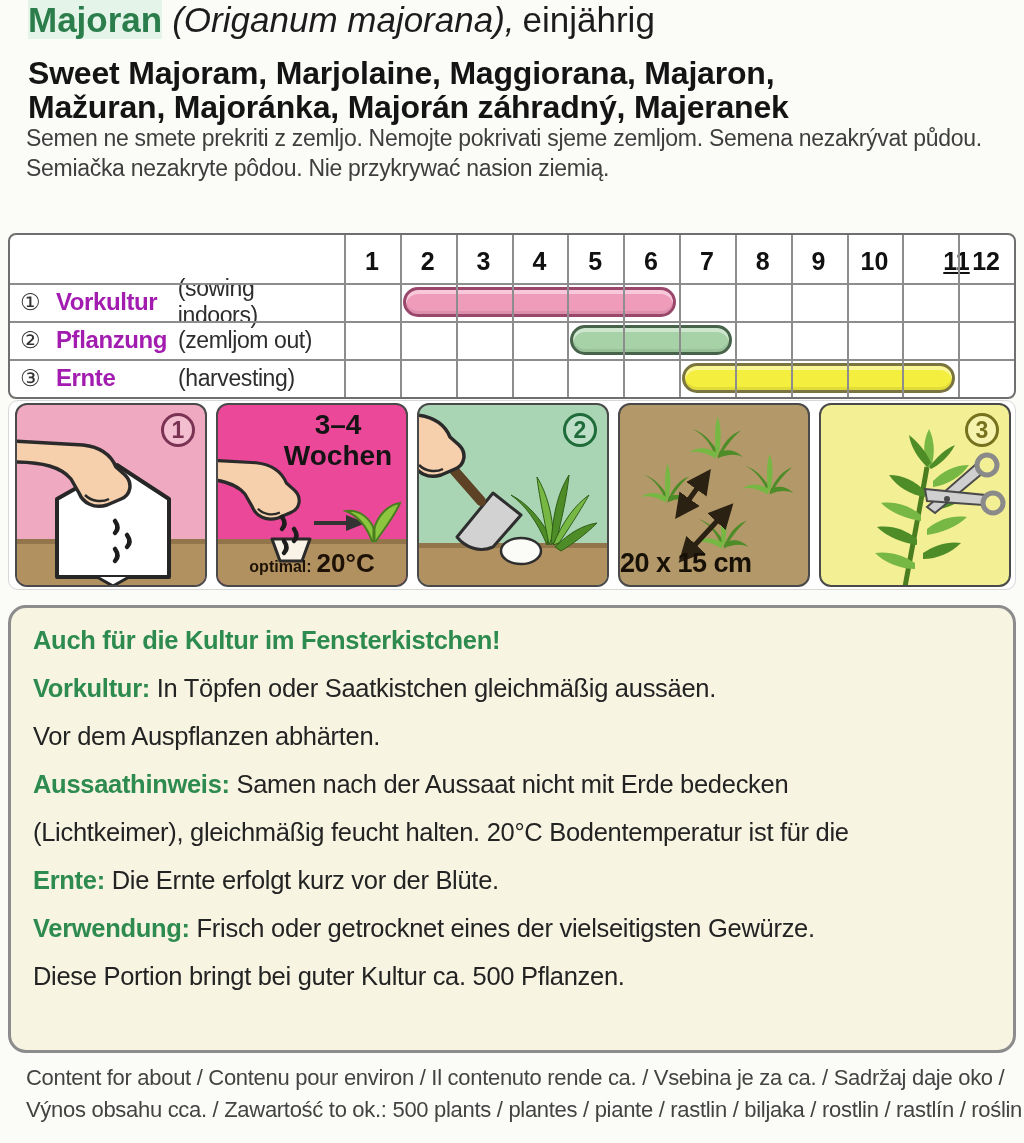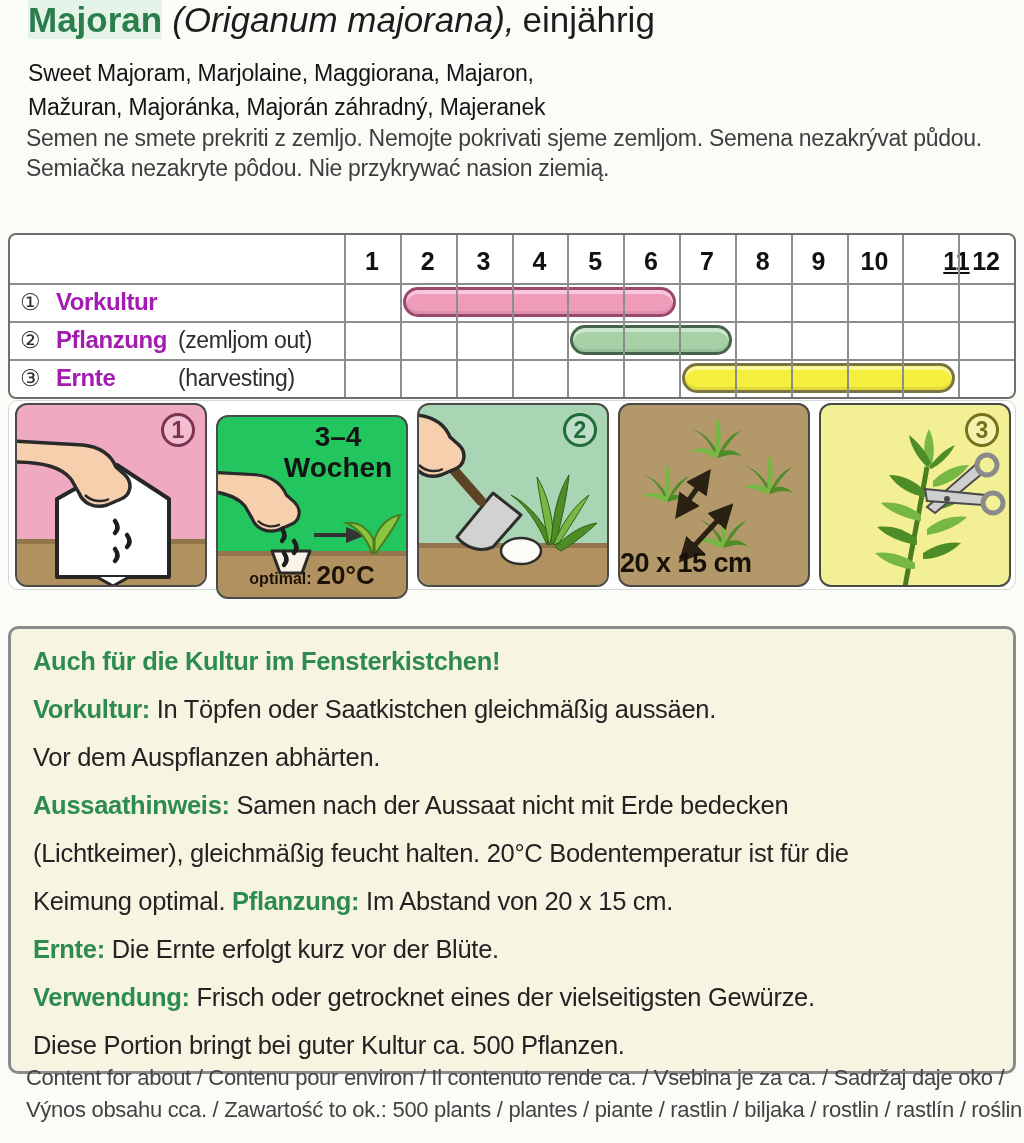--- a/index.html
+++ b/index.html
@@ -4,21 +4,21 @@
 <style>
   html,body{margin:0;padding:0;}
   body{width:1024px;height:1143px;background:#fbfbf8;font-family:"Liberation Sans",sans-serif;color:#222;}
   .page{position:absolute;left:0;top:0;width:1024px;height:1143px;overflow:hidden;}
 
   
   .title{position:absolute;left:28px;top:-4px;font-size:35px;line-height:48px;white-space:nowrap;}
   .title .name{color:#2b7d4b;font-weight:bold;background:rgba(170,225,190,0.28);margin-right:10px;}
   .title .latin{font-style:italic;color:#1c1c1c;margin-right:8px;}
   .title .annual{color:#1c1c1c;}
-  .synonyms{position:absolute;left:28px;top:56px;font-size:23px;font-weight:normal;line-height:34px;color:#141414;letter-spacing:-0.2px;}
+  .synonyms{position:absolute;left:28px;top:56px;font-size:32px;font-weight:bold;line-height:34px;color:#141414;letter-spacing:-0.2px;}
   .note{position:absolute;left:26px;top:123px;font-size:23px;line-height:30px;color:#3e3e3e;letter-spacing:-0.3px;}
 
   
   .cal{position:absolute;left:8px;top:233px;width:1004px;height:162px;background:#ffffff;border:2px solid #6f6f6f;border-radius:8px;}
   .cal-month{position:absolute;top:6px;line-height:40px;font-weight:bold;font-size:25px;text-align:center;color:#111;}
   .vline,.hline{position:absolute;background:#8d8d8d;}
   .vline{top:0;width:2px;height:162px;}
   .hline{left:0;width:1004px;height:2px;}
   .cal-row{position:absolute;left:0;height:38px;display:flex;align-items:center;padding-left:10px;width:320px;}
   .cal-row.r0{top:48px}.cal-row.r1{top:86px}.cal-row.r2{top:124px}
@@ -37,21 +37,21 @@
          text-align:center;line-height:29px;font-size:23px;font-weight:bold;box-sizing:border-box;background:rgba(255,255,255,0.25);}
   .p2-top{position:absolute;top:4px;left:56px;right:4px;text-align:center;font-weight:bold;font-size:28px;line-height:31px;color:#141414;}
   .p2-top span{display:block;}
   .p2-bottom{position:absolute;bottom:6px;left:0;right:0;text-align:center;color:#1d1205;white-space:nowrap;}
   .p2-bottom .sm{font-size:16px;font-weight:bold;margin-right:5px;}
   .p2-bottom .bg{font-size:26px;font-weight:bold;}
   .p4-caption{position:absolute;bottom:6px;left:0;right:0;text-align:left;font-weight:bold;font-size:27px;color:#171006;letter-spacing:-0.5px;}
 
   
   .info{position:absolute;left:8px;top:605px;width:1008px;height:448px;box-sizing:border-box;background:#f7f4e2;
-        border:3px solid #8c8c8c;border-radius:10px;padding:8px 22px;margin-top:21px;}
+        border:3px solid #8c8c8c;border-radius:18px;padding:8px 22px;}
   .info p{margin:0;font-size:25.5px;line-height:48px;color:#232323;letter-spacing:-0.3px;white-space:nowrap;}
   .kw{color:#2e8b4f;font-weight:bold;}
 
   
   .footer{position:absolute;left:26px;top:1062px;font-size:22px;line-height:32px;color:#434343;letter-spacing:-0.3px;white-space:nowrap;}
 </style>
 </head>
 <body>
 
 <div class="page">
@@ -65,20 +65,21 @@
 
   <div class="note">
     <div>Semen ne smete prekriti z zemljo. Nemojte pokrivati sjeme zemljom. Semena nezakrývat půdou.</div>
     <div>Semiačka nezakryte pôdou. Nie przykrywać nasion ziemią.</div>
   </div>
 
   <div class="cal">
     <div class="cal-row r0">
         <span class="num">①</span>
         <span class="nm">Vorkultur</span>
+        <span class="tr">(sowing indoors)</span>
       </div>
     <div class="cal-row r1">
         <span class="num">②</span>
         <span class="nm">Pflanzung</span>
         <span class="tr">(zemljom out)</span>
       </div>
     <div class="cal-row r2">
         <span class="num">③</span>
         <span class="nm">Ernte</span>
         <span class="tr">(harvesting)</span>
@@ -131,21 +132,21 @@
         </g>
         <g stroke="#1d1d1d" stroke-width="4.5" fill="none" stroke-linecap="round">
           <path d="M98,116 q5,7 0,12"></path>
           <path d="M110,130 q5,7 0,12"></path>
           <path d="M98,144 q5,7 0,12"></path>
         </g>
       </svg>
       <div class="badge" style="color: rgb(122, 51, 83); border-color: rgb(122, 51, 83);">1</div>
     </div>
 
-    <div class="panel p2" style="background: #22c55e; margin-top: 12px;">
+    <div class="panel p2" style="background: #ec4899;">
       <svg width="188" height="180" viewBox="0 0 188 180">
         <rect x="0" y="134" width="188" height="46" fill="#b29160"></rect>
         <rect x="0" y="134" width="188" height="5" fill="#92754a"></rect>
         <path d="M54,134 L92,134 L84,156 L62,156 Z" fill="#f8f3e6" stroke="#2a2a2a" stroke-width="3" stroke-linejoin="round"></path>
         <g transform="translate(-8,32) scale(0.92)">
           <path d="M-20,24 L50,28 C68,30 78,38 83,50 L92,58 C100,66 98,78 88,82 L74,88 C61,92 50,86 46,76 L38,62 C28,50 10,45 -20,45 Z" fill="#f6cfad" stroke="#2a2a2a" stroke-width="3.5" stroke-linejoin="round"></path>
           <path d="M52,78 C58,84 68,86 76,82" fill="none" stroke="#2a2a2a" stroke-width="2.5"></path>
         </g>
         <g stroke="#1d1d1d" stroke-width="4.5" fill="none" stroke-linecap="round">
           <path d="M64,112 q5,7 0,12"></path>
@@ -245,21 +246,20 @@
       <div class="badge" style="color: rgb(117, 113, 29); border-color: rgb(117, 113, 29);">3</div>
     </div>
   </div>
 
   <div class="info">
     <p><span></span><span class="kw">Auch für die Kultur im Fensterkistchen!</span><span></span></p>
     <p><span></span><span class="kw">Vorkultur:</span><span> In Töpfen oder Saatkistchen gleichmäßig aussäen.</span></p>
     <p><span>Vor dem Auspflanzen abhärten.</span><span class="kw"></span><span></span></p>
     <p><span></span><span class="kw">Aussaathinweis:</span><span> Samen nach der Aussaat nicht mit Erde bedecken</span></p>
     <p><span>(Lichtkeimer), gleichmäßig feucht halten. 20°C Bodentemperatur ist für die</span><span class="kw"></span><span></span></p>
-    <p><span>Keimung optimal. </span><span class="kw">Pflanzung:</span><span> Im Abstand von 20 x 15 cm.</span></p>
     <p><span></span><span class="kw">Ernte:</span><span> Die Ernte erfolgt kurz vor der Blüte.</span></p>
     <p><span></span><span class="kw">Verwendung:</span><span> Frisch oder getrocknet eines der vielseitigsten Gewürze.</span></p>
     <p><span>Diese Portion bringt bei guter Kultur ca. 500 Pflanzen.</span><span class="kw"></span><span></span></p>
   </div>
 
   <div class="footer">
     <div>Content for about / Contenu pour environ / Il contenuto rende ca. / Vsebina je za ca. / Sadržaj daje oko /</div>
     <div>Výnos obsahu cca. / Zawartość to ok.: 500 plants / plantes / piante / rastlin / biljaka / rostlin / rastlín / roślin</div>
   </div>
 

